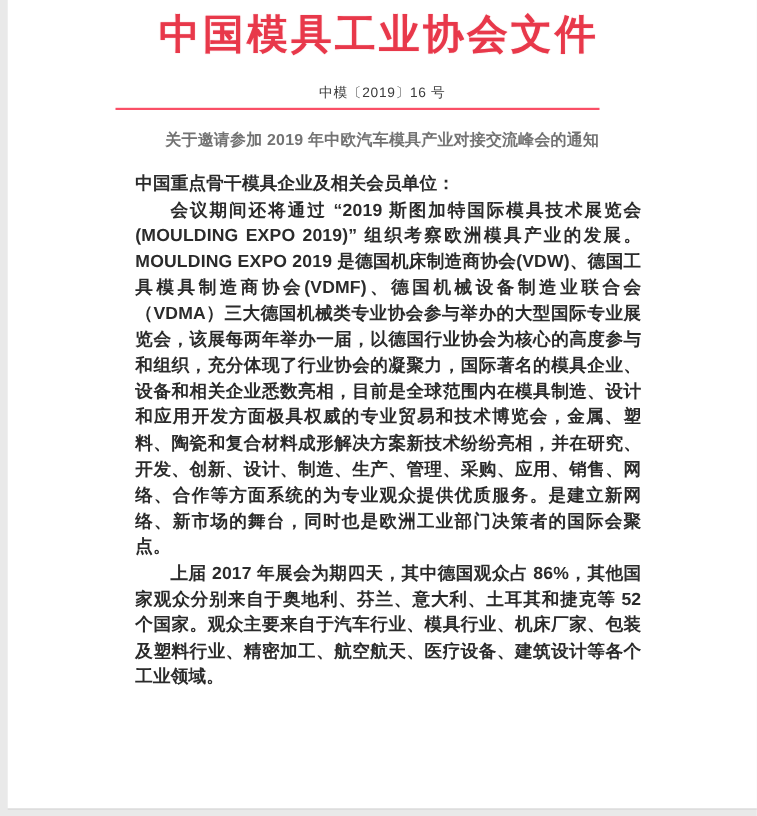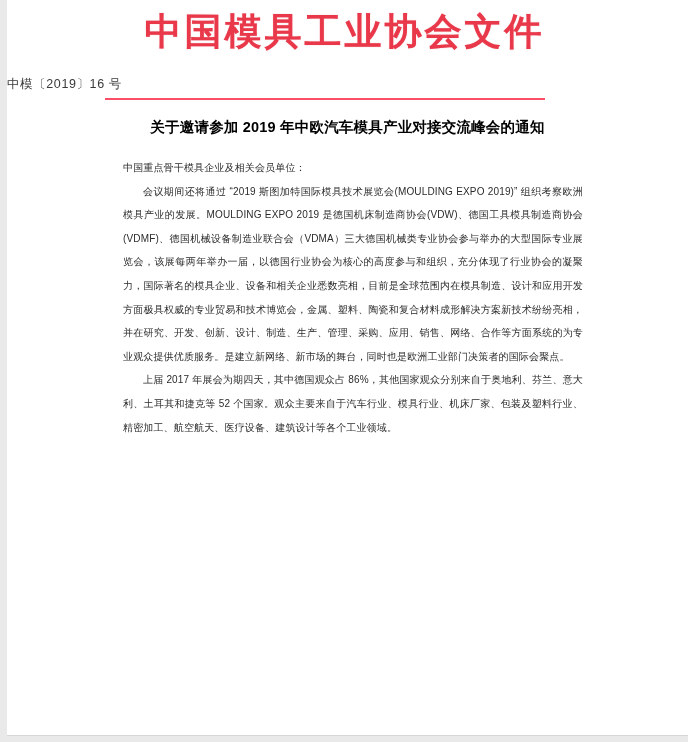--- a/index.html
+++ b/index.html
@@ -50,20 +50,21 @@
     white-space: nowrap;
     text-shadow: 0 0 1px rgba(232,56,74,0.55);
   }
 
   
   .docnum {
     position: absolute;
     left: 0;
     top: 76px;
     width: 681px;
+    text-align: center;
     font-size: 12.5px;
     color: #3a3a3a;
     letter-spacing: 0.6px;
     white-space: nowrap;
   }
 
   
   .red-rule {
     position: absolute;
     left: 98px;
@@ -78,40 +79,41 @@
 
   
   .doc-title {
     position: absolute;
     left: 0;
     top: 118px;
     width: 681px;
     text-align: center;
     font-size: 14.5px;
     font-weight: bold;
-    color: #000000;
+    color: #737373;
     letter-spacing: 0.2px;
     white-space: nowrap;
   }
 
   
   .body-wrap {
     position: absolute;
     left: 116px;
     top: 156px;
     width: 460px;
   }
   .para {
     margin: 0;
-    font-size: 10px;
+    font-size: 16px;
     line-height: 23.6px;
     color: #2b2b2b;
     text-align: justify;
     text-justify: inter-character;
     letter-spacing: 0.15px;
+    font-weight: bold;
   }
   .para.indent {
     text-indent: 2em;
   }
   .para.salutation {
     text-indent: 0;
   }
 </style>
 </head>
 <body>

